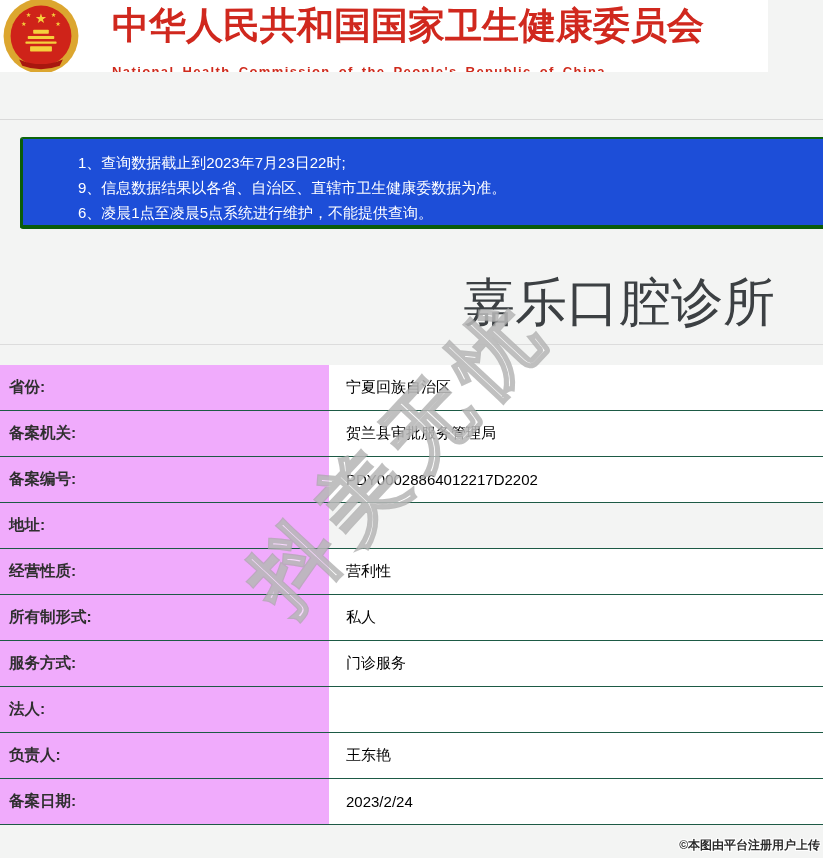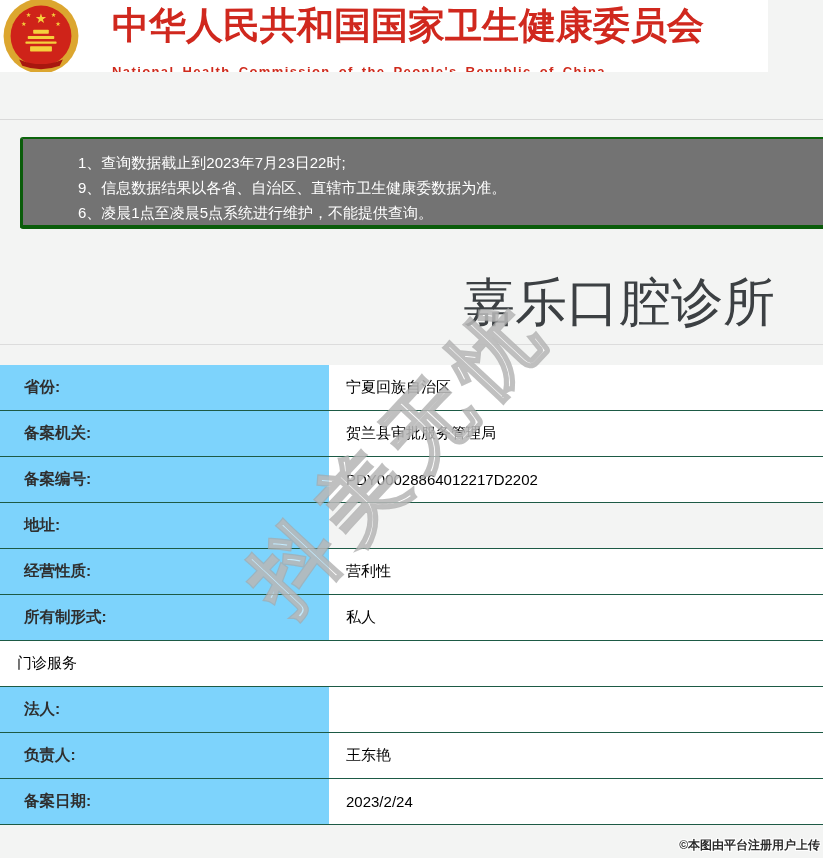--- a/index.html
+++ b/index.html
@@ -26,21 +26,21 @@
     margin-top:18px; font-size:13px; font-weight:700; color:#cf2a1c;
     letter-spacing:1.4px; word-spacing:3px; white-space:nowrap;
   }
 
   .divider-1 { position:absolute; left:0; top:119px; width:823px; height:1px; background:#d9d9d9; }
   .divider-2 { position:absolute; left:0; top:344px; width:823px; height:1px; background:#dcdcdc; }
 
   
   .notice-box {
     position:absolute; left:20px; top:137px; width:803px; height:92px;
-    background:#737373;
+    background:#1d4ed8;
     border-top:2px solid #0b640b;
     border-left:3px solid #0a5c0a;
     border-bottom:4px solid #0a5c0a;
     border-radius:3px 0 0 3px;
     padding:11px 10px 0 55px;
   }
   .notice-item {
     color:#ffffff; font-size:15px; line-height:25px; white-space:nowrap;
   }
 
@@ -52,22 +52,22 @@
 
   
   .result-table {
     position:absolute; left:0; top:365px; width:823px; height:493px; overflow:hidden;
   }
   .result-row {
     display:flex; width:823px; height:46px;
     border-bottom:1px solid #1d5a45;
   }
   .cell-label {
-    width:329px; background:#7dd3fc;
-    display:flex; align-items:center; padding-left:24px;
+    width:329px; background:#f0abfc;
+    display:flex; align-items:center; padding-left:9px;
     font-size:15.5px; font-weight:700; color:#2f2f2f;
   }
   .cell-value {
     flex:1; background:#ffffff;
     display:flex; align-items:center; padding-left:17px;
     font-size:15px; color:#000000;
   }
 
   
   .watermark {
@@ -155,20 +155,21 @@
       <div class="cell-label">经营性质:</div>
       <div class="cell-value">营利性</div>
     </div>
 
     <div class="result-row">
       <div class="cell-label">所有制形式:</div>
       <div class="cell-value">私人</div>
     </div>
 
     <div class="result-row">
+      <div class="cell-label">服务方式:</div>
       <div class="cell-value">门诊服务</div>
     </div>
 
     <div class="result-row">
       <div class="cell-label">法人:</div>
       <div class="cell-value"></div>
     </div>
 
     <div class="result-row">
       <div class="cell-label">负责人:</div>

